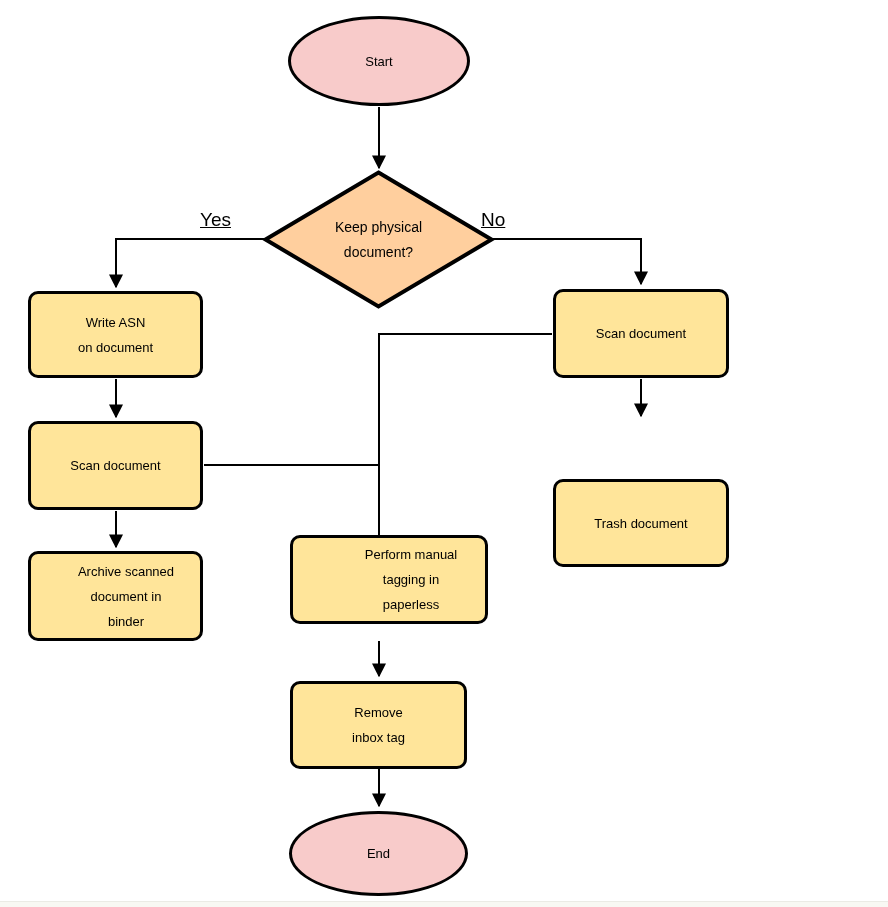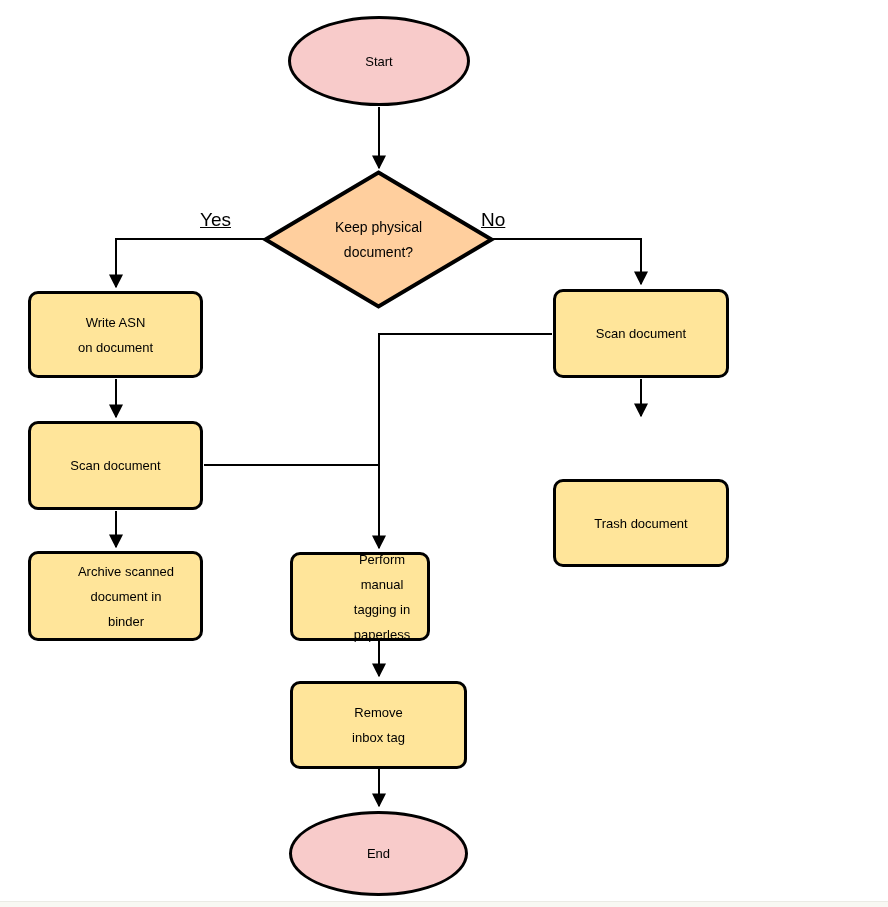--- a/index.html
+++ b/index.html
@@ -147,21 +147,21 @@
   </div>
 
   <div class="node process" style="left:553px; top:289px; width:176px; height:89px;">
     <span>Scan document</span>
   </div>
 
   <div class="node process" style="left:553px; top:434px; width:176px; height:88px;margin-top:45px;">
     <span>Trash document</span>
   </div>
 
-  <div class="node process" style="left:290px; top:552px; width:140px; height:89px;padding-left:44px;">
+  <div class="node process" style="left:290px; top:535px; width:198px; height:89px;padding-left:44px;">
     <span>Perform manual
 tagging in
 paperless</span>
   </div>
 
 
   <div class="node process" style="left:290px; top:681px; width:177px; height:88px;">
     <span>Remove
 inbox tag</span>
   </div>

